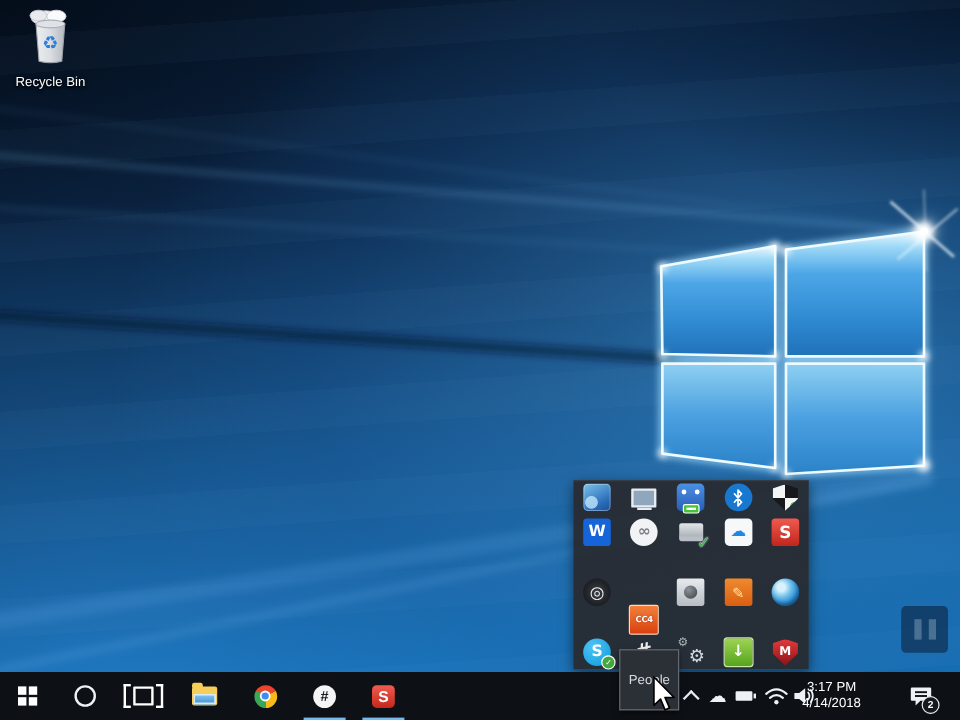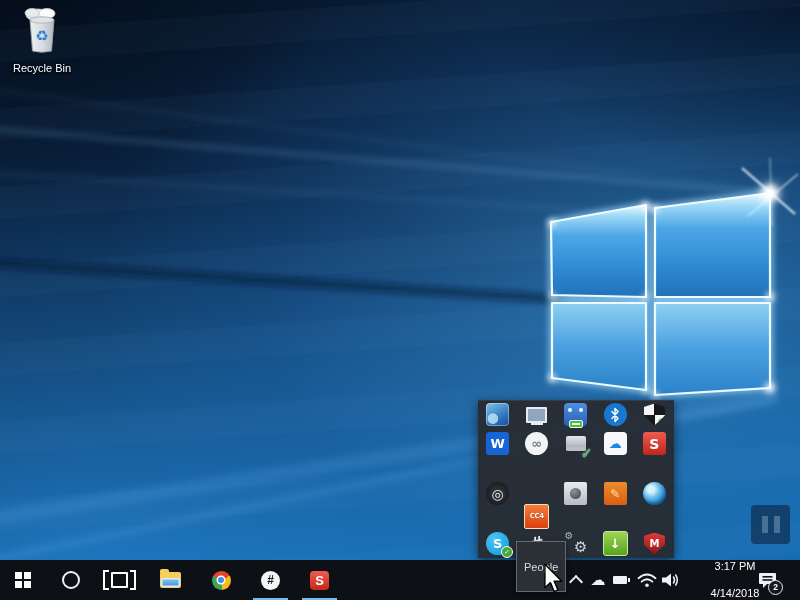--- a/index.html
+++ b/index.html
@@ -393,21 +393,21 @@
   </div>
   <div class="tb-btn" style="left:658px;width:24px;">
     <svg width="20" height="16" viewBox="0 0 20 16">
       <polygon points="2,5.5 6,5.5 11,1.5 11,14.5 6,10.5 2,10.5" fill="#eef2f6"></polygon>
       <g fill="none" stroke="#eef2f6" stroke-width="1.5" stroke-linecap="round">
         <path d="M13.5,5 Q15.6,8 13.5,11"></path>
         <path d="M15.7,3 Q19,8 15.7,13"></path>
       </g>
     </svg>
   </div>
-  <div class="tb-btn clock" style="left:706px;width:58px;justify-content:space-between;">
+  <div class="tb-btn clock" style="left:664px;width:58px;">
     <div>3:17 PM</div>
     <div>4/14/2018</div>
   </div>
   <div class="tb-btn" style="left:748px;width:38px;">
     <svg width="21" height="18" viewBox="0 0 21 18">
       <path d="M3,2 h15 a1,1 0 0 1 1,1 v9 a1,1 0 0 1 -1,1 h-8 l-4,4 v-4 h-3 a1,1 0 0 1 -1,-1 v-9 a1,1 0 0 1 1,-1 z" fill="#eef2f6"></path>
       <rect x="5.5" y="5" width="10" height="1.6" fill="#10141a"></rect>
       <rect x="5.5" y="8.2" width="10" height="1.6" fill="#10141a"></rect>
     </svg>
     <span class="ac-badge">2</span>

